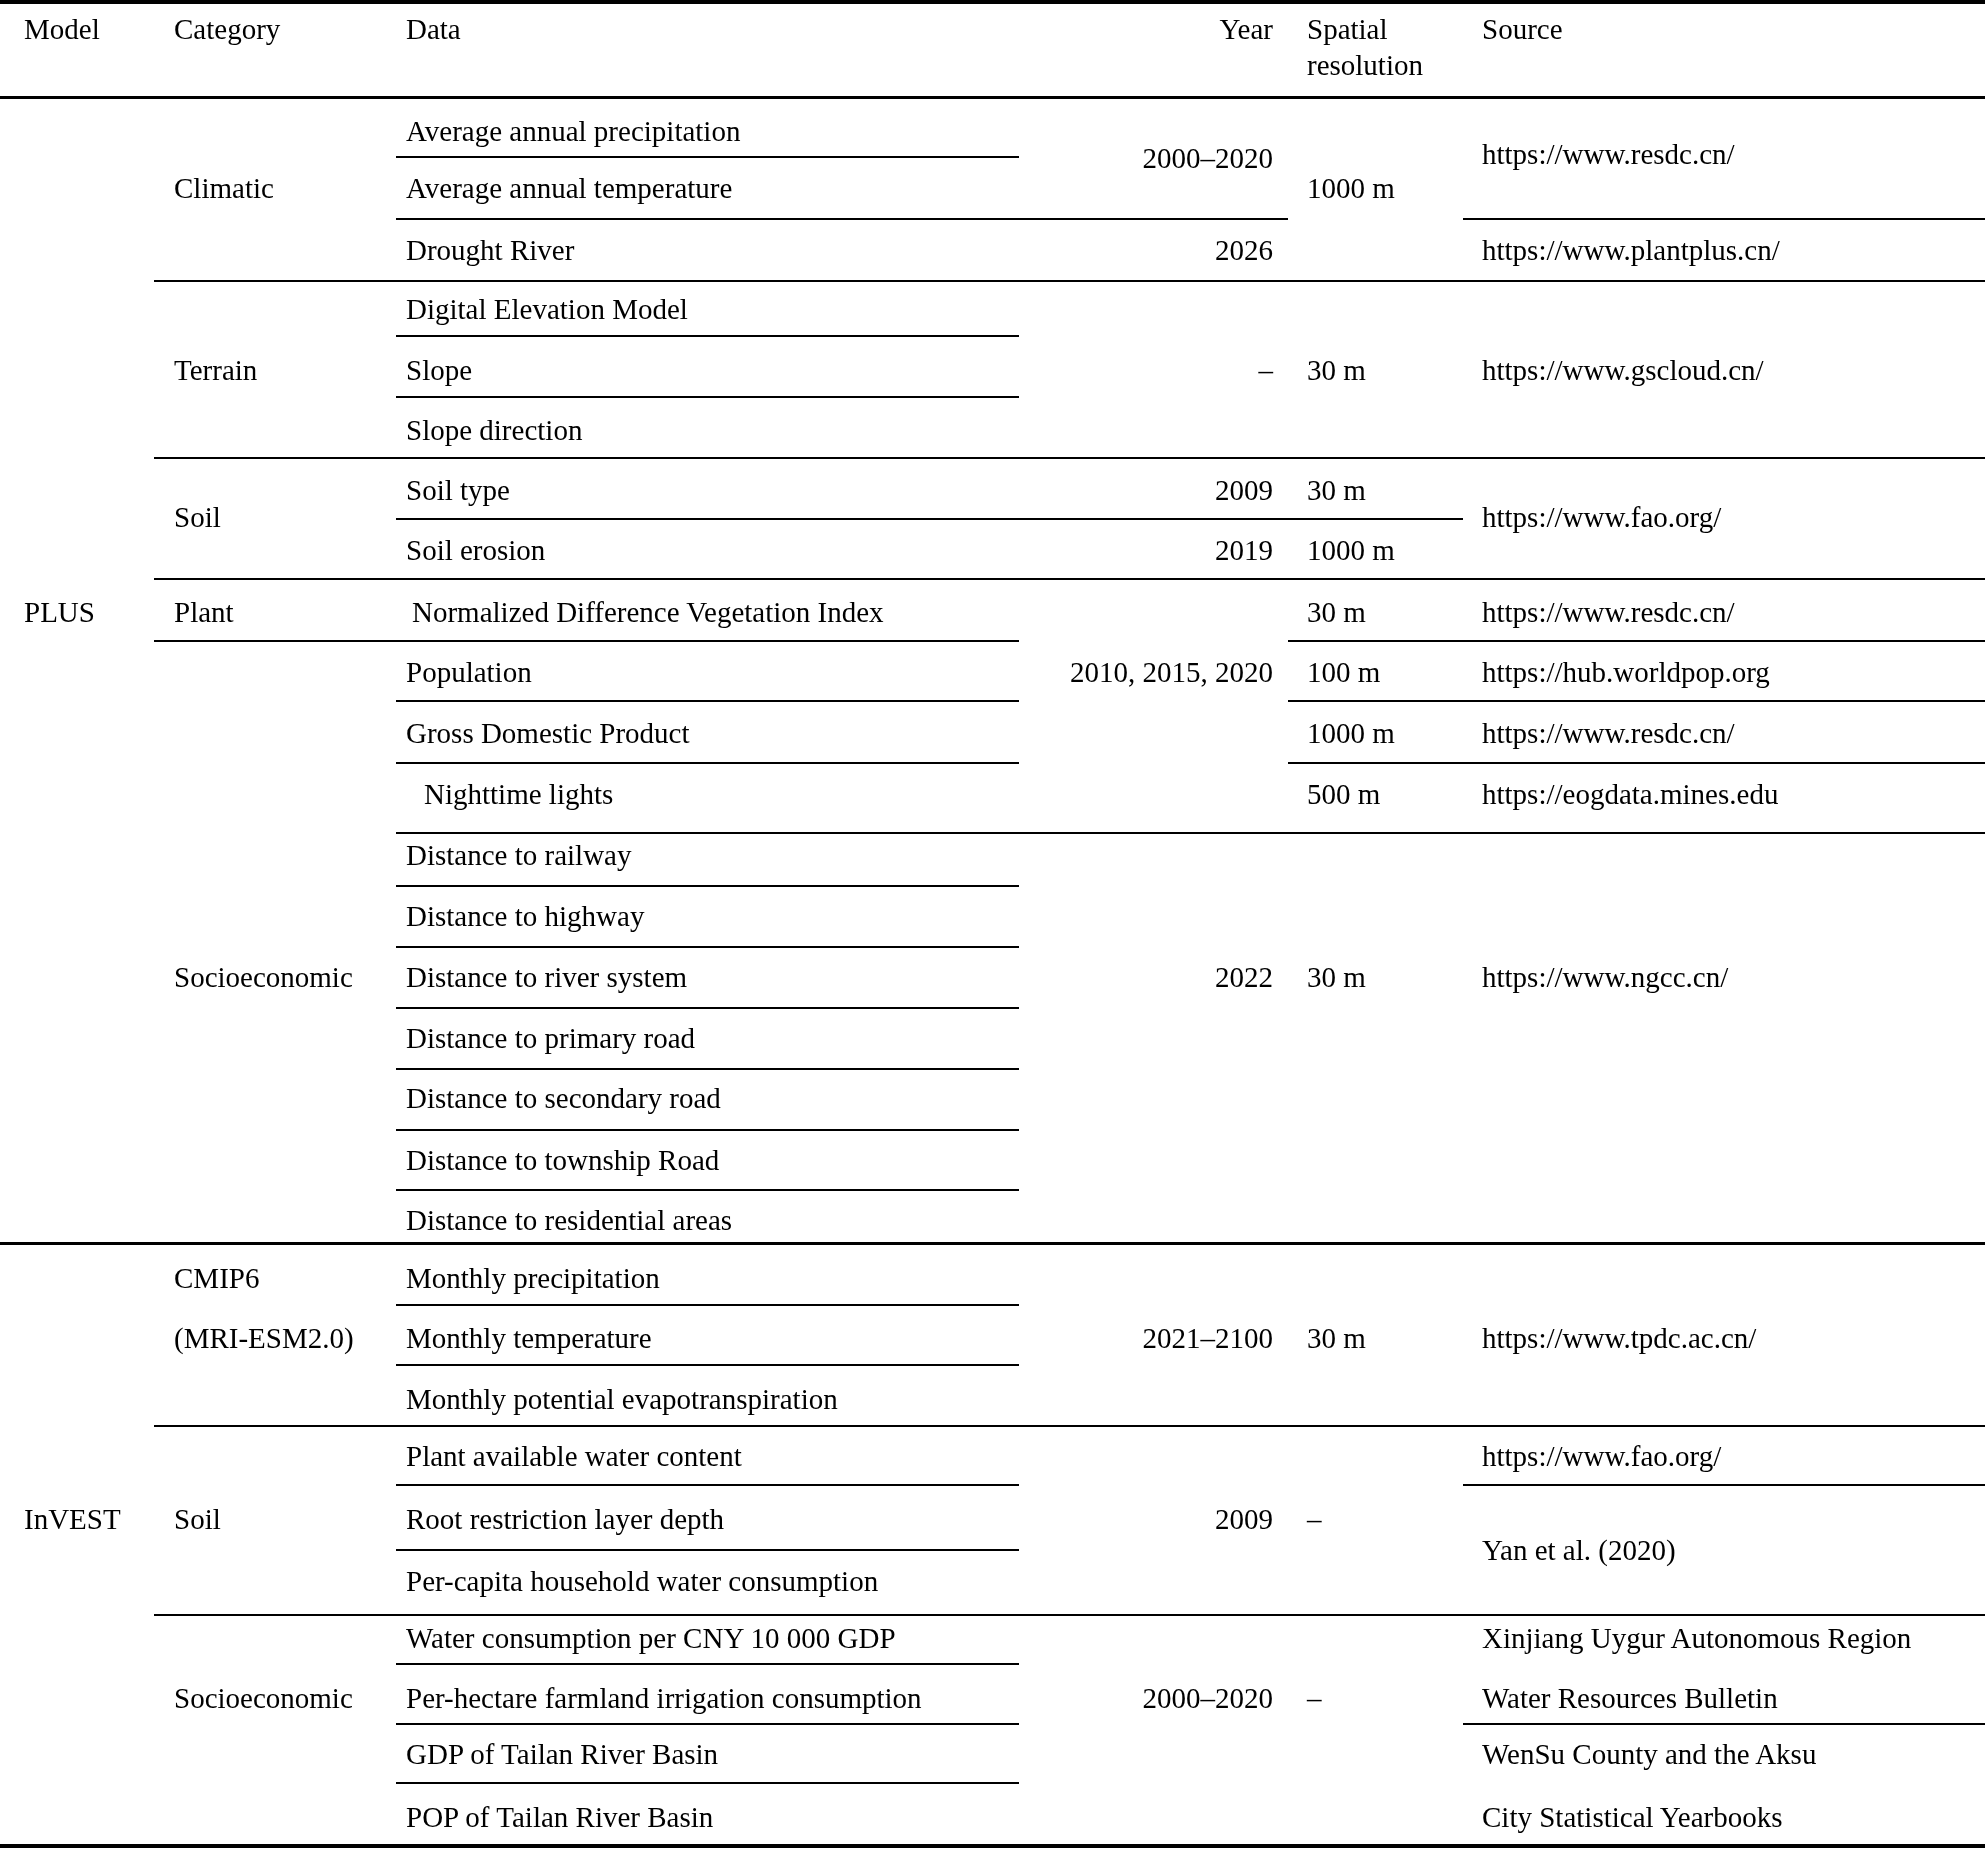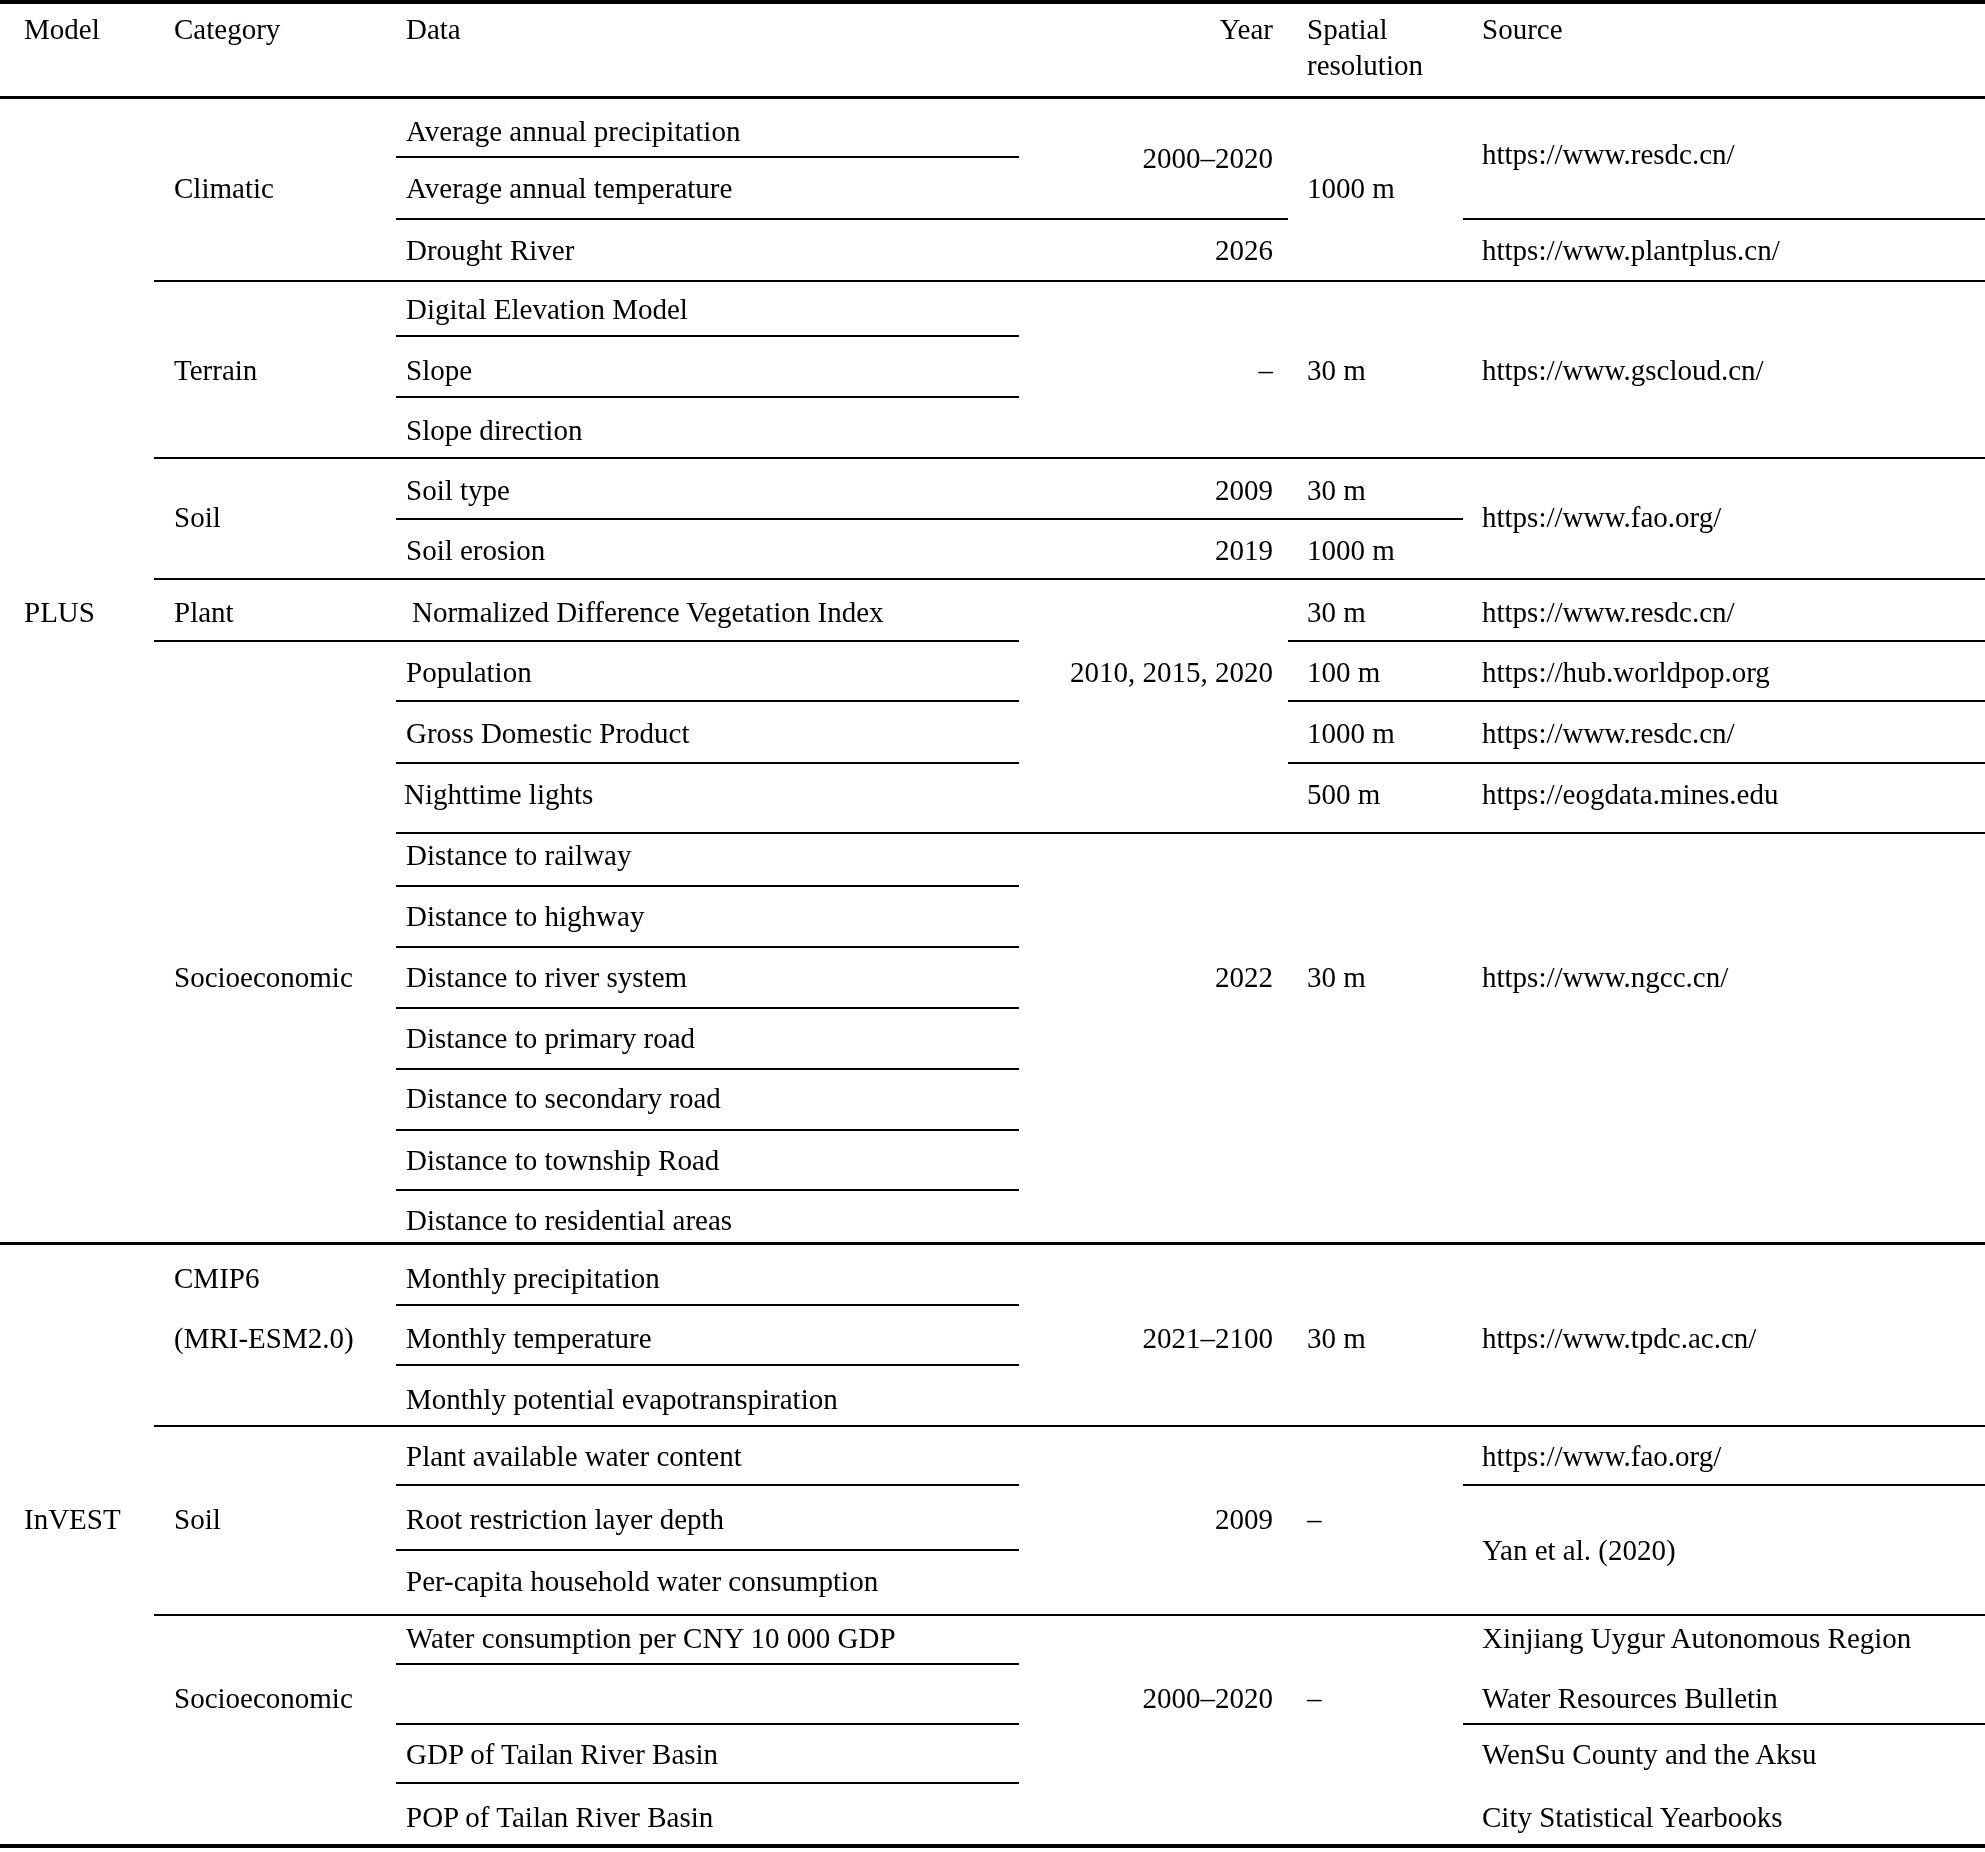--- a/index.html
+++ b/index.html
@@ -103,21 +103,21 @@
   <div class="c" style="left:1482px;top:517px">https://www.fao.org/</div>
 
   <div class="c" style="left:174px;top:612px">Plant</div>
   <div class="c" style="left:412px;top:612px">Normalized Difference Vegetation Index</div>
   <div class="c" style="left:1307px;top:612px">30 m</div>
   <div class="c" style="left:1482px;top:612px">https://www.resdc.cn/</div>
 
   <div class="c" style="left:174px;top:977px">Socioeconomic</div>
   <div class="c" style="left:406px;top:672px">Population</div>
   <div class="c" style="left:406px;top:733px">Gross Domestic Product</div>
-  <div class="c" style="left:404px;top:794px">Nighttime lights</div>
+  <div class="c" style="left:424px;top:794px">Nighttime lights</div>
   <div class="c ry" style="top:672px">2010, 2015, 2020</div>
   <div class="c" style="left:1307px;top:672px">100 m</div>
   <div class="c" style="left:1307px;top:733px">1000 m</div>
   <div class="c" style="left:1307px;top:794px">500 m</div>
   <div class="c" style="left:1482px;top:672px">https://hub.worldpop.org</div>
   <div class="c" style="left:1482px;top:733px">https://www.resdc.cn/</div>
   <div class="c" style="left:1482px;top:794px">https://eogdata.mines.edu</div>
 
   <div class="c" style="left:406px;top:855px">Distance to railway</div>
   <div class="c" style="left:406px;top:916px">Distance to highway</div>
@@ -145,20 +145,21 @@
   <div class="c" style="left:406px;top:1456px">Plant available water content</div>
   <div class="c" style="left:406px;top:1519px">Root restriction layer depth</div>
   <div class="c" style="left:406px;top:1581px">Per-capita household water consumption</div>
   <div class="c ry" style="top:1519px">2009</div>
   <div class="c" style="left:1307px;top:1519px">–</div>
   <div class="c" style="left:1482px;top:1456px">https://www.fao.org/</div>
   <div class="c" style="left:1482px;top:1550px">Yan et al. (2020)</div>
 
   <div class="c" style="left:174px;top:1698px">Socioeconomic</div>
   <div class="c" style="left:406px;top:1638px">Water consumption per CNY 10 000 GDP</div>
+  <div class="c" style="left:406px;top:1698px">Per-hectare farmland irrigation consumption</div>
   <div class="c" style="left:406px;top:1754px">GDP of Tailan River Basin</div>
   <div class="c" style="left:406px;top:1817px">POP of Tailan River Basin</div>
   <div class="c ry" style="top:1698px">2000–2020</div>
   <div class="c" style="left:1307px;top:1698px">–</div>
   <div class="c" style="left:1482px;top:1638px">Xinjiang Uygur Autonomous Region</div>
   <div class="c" style="left:1482px;top:1698px">Water Resources Bulletin</div>
   <div class="c" style="left:1482px;top:1754px">WenSu County and the Aksu</div>
   <div class="c" style="left:1482px;top:1817px">City Statistical Yearbooks</div>
 
 </div>

